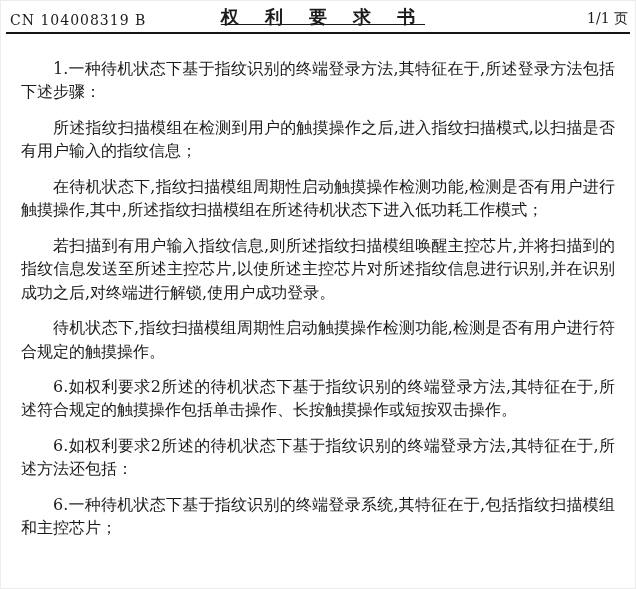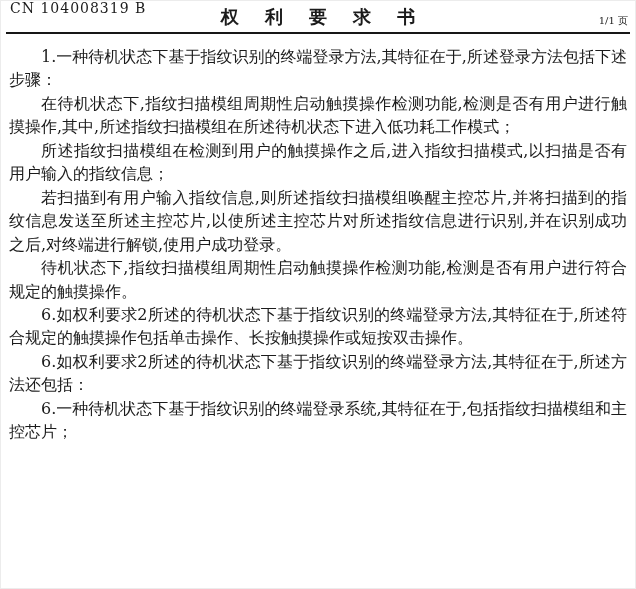--- a/index.html
+++ b/index.html
@@ -20,72 +20,73 @@
   }
   .doc-header {
     position: relative;
     height: 31px;
     margin: 0 5px;
     border-bottom: 2px solid #161616;
   }
   .patent-number {
     position: absolute;
     left: 4px;
-    bottom: 16px;
+    bottom: 4px;
     font-size: 14px;
     letter-spacing: 1px;
     white-space: nowrap;
   }
   .doc-title {
     position: absolute;
     left: 0;
     right: 0;
     bottom: 3px;
     text-align: center;
     font-size: 18px;
     font-weight: bold;
     letter-spacing: 0.55em;
     text-indent: 0.55em;
     white-space: nowrap;
+    text-decoration: underline;
   }
   .page-indicator {
     position: absolute;
     right: 2px;
     bottom: 4px;
-    font-size: 10px;
+    font-size: 14px;
     white-space: nowrap;
   }
   .claims-body {
     padding: 11px 8px 0 8px;
     font-size: 16px;
     line-height: 23.45px;
     text-align: justify;
   }
   .claims-body p {
-    margin: 0;
+    margin: 12px;
     padding: 0;
     text-indent: 2em;
     word-break: break-all;
   }
 </style>
 </head>
 <body>
 
 <div class="page">
 
   <div class="doc-header">
     <span class="patent-number">CN 104008319 B</span>
     <span class="doc-title">权  利  要  求  书</span>
     <span class="page-indicator">1/1 页</span>
   </div>
 
   <div class="claims-body">
     <p>1.一种待机状态下基于指纹识别的终端登录方法,其特征在于,所述登录方法包括下述步骤：</p>
+    <p>所述指纹扫描模组在检测到用户的触摸操作之后,进入指纹扫描模式,以扫描是否有用户输入的指纹信息；</p>
     <p>在待机状态下,指纹扫描模组周期性启动触摸操作检测功能,检测是否有用户进行触摸操作,其中,所述指纹扫描模组在所述待机状态下进入低功耗工作模式；</p>
-    <p>所述指纹扫描模组在检测到用户的触摸操作之后,进入指纹扫描模式,以扫描是否有用户输入的指纹信息；</p>
     <p>若扫描到有用户输入指纹信息,则所述指纹扫描模组唤醒主控芯片,并将扫描到的指纹信息发送至所述主控芯片,以使所述主控芯片对所述指纹信息进行识别,并在识别成功之后,对终端进行解锁,使用户成功登录。</p>
     <p>待机状态下,指纹扫描模组周期性启动触摸操作检测功能,检测是否有用户进行符合规定的触摸操作。</p>
     <p>6.如权利要求2所述的待机状态下基于指纹识别的终端登录方法,其特征在于,所述符合规定的触摸操作包括单击操作、长按触摸操作或短按双击操作。</p>
     <p>6.如权利要求2所述的待机状态下基于指纹识别的终端登录方法,其特征在于,所述方法还包括：</p>
     <p>6.一种待机状态下基于指纹识别的终端登录系统,其特征在于,包括指纹扫描模组和主控芯片；</p>
   </div>
 
 </div>
 
 </body></html>

